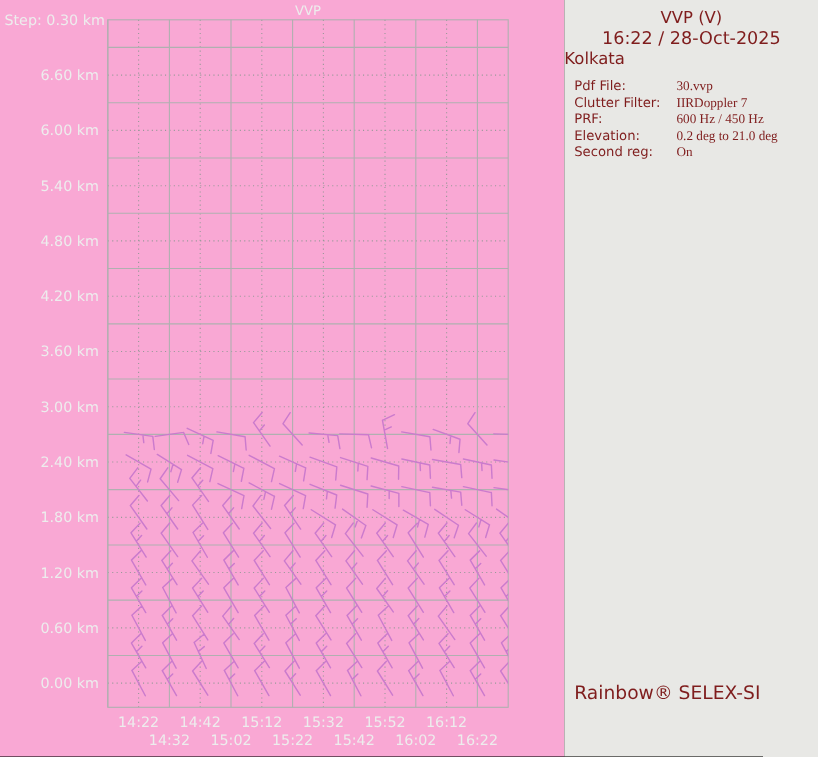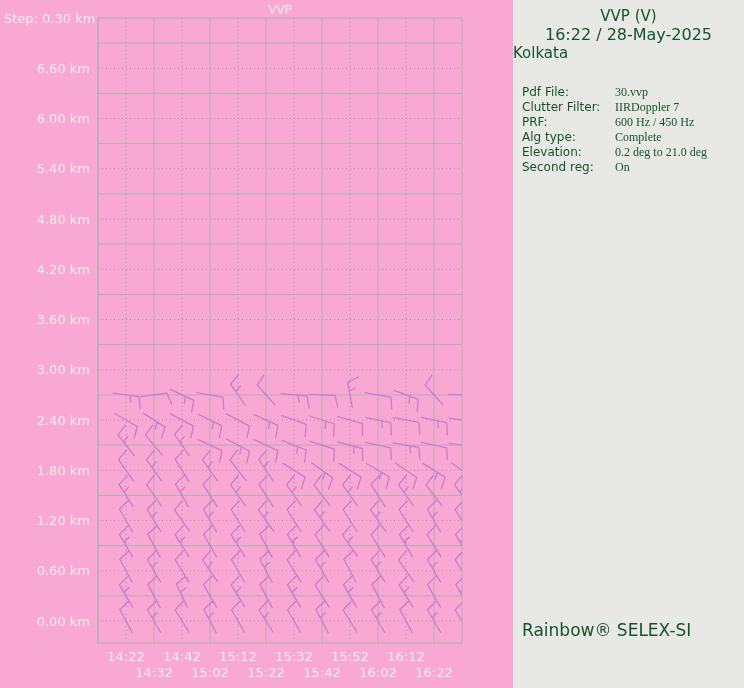--- a/index.html
+++ b/index.html
@@ -1,24 +1,24 @@
 <!DOCTYPE html>
 <html><head>
 <meta charset="utf-8">
 <style>
   html,body{margin:0;padding:0;background:#000;}
   .screen{position:relative;width:744px;height:688px;background:#000;overflow:hidden;
           font-family:"DejaVu Sans",sans-serif;}
   .chart-area{position:absolute;left:0;top:0;width:513px;height:688px;background:#f9a8d4;}
   #chart-svg{display:block;}
-  .panel{position:absolute;left:513px;top:0;width:231px;height:688px;background:#e8e8e5;color:#14532d;}
+  .panel{position:absolute;left:513px;top:0;width:231px;height:688px;background:#e8e8e5;color:#7f1d1d;}
   .panel-title{margin-top:7px;text-align:center;font-size:15px;line-height:18px;}
   .panel-datetime{text-align:center;font-size:16px;line-height:19px;}
   .panel-site{font-size:15px;line-height:19px;}
-  .fields{margin-top:22px;padding-left:9px;font-size:12px;}
+  .fields{margin-top:8px;padding-left:9px;font-size:12px;}
   .frow{display:flex;line-height:15px;white-space:nowrap;}
   .flabel{display:inline-block;width:93px;flex:0 0 93px;}
   .fvalue{display:inline-block;font-family:Liberation Serif, serif;}
   .footer{position:absolute;left:9px;top:620px;font-size:17px;}
 </style>
 </head>
 <body>
 
 <div class="screen">
   <div class="chart-area">
@@ -65,40 +65,36 @@
             <rect x="98" y="18" width="364" height="625"></rect>
           </clipPath>
         </defs>
         <g clip-path="url(#plotclip)">
           <path d="M138.9 396.7L113.1 393.1M138.9 396.7L140.3 408.6M129.9 395.4L130.7 402.4M166.9 393.1L141.1 396.7M166.9 393.1L171.6 404.1M193.8 400.4L170.2 389.4M193.8 400.4L191.7 412.2M185.5 396.5L184.3 403.4M222.8 397.1L197.2 392.6M222.8 397.1L223.8 409.1M230.5 384.2L245.5 405.5M230.5 384.2L238.3 375.0M235.8 391.7L240.3 386.3M257.3 385.2L274.7 404.5M257.3 385.2L263.8 375.2M307.0 396.0L281.0 393.7M307.0 396.0L309.0 407.8M297.9 395.2L299.1 402.1M335.0 395.3L309.0 394.4M335.0 395.3L337.7 407.0M347.7 382.1L352.3 407.7M347.7 382.1L358.6 377.0M349.3 391.0L355.7 388.1M390.8 397.1L365.2 392.6M390.8 397.1L391.8 409.1M418.2 399.3L393.8 390.4M418.2 399.3L417.2 411.3M409.7 396.2L409.1 403.2M425.3 385.2L442.7 404.5M425.3 385.2L431.8 375.2M475.0 395.3L449.0 394.4M475.0 395.3L477.7 407.0M465.9 395.0L467.5 401.8M137.3 426.5L114.7 413.5M137.3 426.5L134.2 438.1M165.0 426.9L143.0 413.1M165.0 426.9L161.5 438.4M157.3 422.1L155.3 428.8M193.5 426.1L170.5 413.9M193.5 426.1L190.8 437.8M221.7 425.7L198.3 414.3M221.7 425.7L219.4 437.5M213.5 421.7L212.2 428.6M249.5 426.1L226.5 413.9M249.5 426.1L246.8 437.8M277.9 425.3L254.1 414.7M277.9 425.3L276.0 437.1M269.6 421.6L268.5 428.5M306.2 424.4L281.8 415.6M306.2 424.4L305.2 436.4M334.4 424.0L309.6 416.0M334.4 424.0L333.7 436.0M325.7 421.2L325.3 428.2M362.5 423.6L337.5 416.4M362.5 423.6L362.3 435.6M390.7 422.7L365.3 417.3M390.7 422.7L391.3 434.7M381.8 420.8L382.2 427.8M418.8 422.3L393.2 417.7M418.8 422.3L419.8 434.2M446.7 422.7L421.3 417.3M446.7 422.7L447.3 434.7M437.8 420.8L438.2 427.8M474.9 421.8L449.1 418.2M474.9 421.8L476.3 433.7M118.0 434.9L134.0 455.4M118.0 434.9L125.2 425.3M123.6 442.1L127.8 436.5M145.6 435.2L162.4 455.1M145.6 435.2L152.5 425.3M174.5 434.5L189.5 455.8M174.5 434.5L182.3 425.3M179.8 441.9L184.3 436.6M221.8 450.6L198.2 439.6M221.8 450.6L219.7 462.4M249.5 451.2L226.5 439.0M249.5 451.2L246.8 462.9M241.4 447.0L239.9 453.8M277.8 450.6L254.2 439.6M277.8 450.6L275.7 462.4M306.1 450.0L281.9 440.3M306.1 450.0L304.6 461.9M297.6 446.6L296.8 453.5M334.4 449.1L309.6 441.1M334.4 449.1L333.7 461.1M362.6 448.5L337.4 441.8M362.6 448.5L362.6 460.5M353.8 446.1L353.8 453.1M390.7 447.8L365.3 442.4M390.7 447.8L391.3 459.8M418.8 447.4L393.2 442.9M418.8 447.4L419.8 459.3M409.8 445.8L410.5 452.8M446.7 447.8L421.3 442.4M446.7 447.8L447.3 459.8M474.9 446.9L449.1 443.3M474.9 446.9L476.3 458.8M465.9 445.7L466.7 452.6M118.5 459.6L133.5 480.9M118.5 459.6L126.3 450.4M146.5 459.6L161.5 480.9M146.5 459.6L154.3 450.4M151.8 467.1L156.3 461.7M175.1 459.2L188.9 481.3M175.1 459.2L183.3 450.4M202.5 459.6L217.5 480.9M202.5 459.6L210.3 450.4M207.8 467.1L212.3 461.7M230.0 460.0L246.0 480.5M230.0 460.0L237.2 450.4M258.7 459.5L273.3 481.0M258.7 459.5L266.6 450.4M263.8 467.0L268.4 461.7M305.0 477.1L283.0 463.4M305.0 477.1L301.5 488.6M332.6 477.7L311.4 462.8M332.6 477.7L328.5 489.0M325.2 472.5L322.8 479.1M361.0 477.1L339.0 463.4M361.0 477.1L357.5 488.6M389.3 476.8L366.7 463.8M389.3 476.8L386.2 488.3M381.4 472.2L379.6 479.0M416.8 477.5L395.2 463.0M416.8 477.5L412.9 488.9M445.0 477.1L423.0 463.4M445.0 477.1L441.5 488.6M437.3 472.3L435.3 479.0M472.6 477.7L451.4 462.8M472.6 477.7L468.5 489.0M119.1 484.4L132.9 506.4M119.1 484.4L127.3 475.6M123.9 492.1L128.7 486.9M146.5 484.7L161.5 506.0M146.5 484.7L154.3 475.5M175.5 484.1L188.5 506.6M175.5 484.1L184.0 475.6M180.1 492.0L185.0 487.0M203.1 484.4L216.9 506.4M203.1 484.4L211.3 475.6M230.5 484.7L245.5 506.0M230.5 484.7L238.3 475.5M235.8 492.2L240.3 486.8M259.1 484.4L272.9 506.4M259.1 484.4L267.3 475.6M286.5 484.7L301.5 506.0M286.5 484.7L294.3 475.5M291.8 492.2L296.3 486.8M314.0 485.1L330.0 505.6M314.0 485.1L321.2 475.5M342.5 484.7L357.5 506.0M342.5 484.7L350.3 475.5M347.8 492.2L352.3 486.8M371.1 484.4L384.9 506.4M371.1 484.4L379.3 475.6M398.5 484.7L413.5 506.0M398.5 484.7L406.3 475.5M403.8 492.2L408.3 486.8M426.0 485.1L442.0 505.6M426.0 485.1L433.2 475.5M454.5 484.7L469.5 506.0M454.5 484.7L462.3 475.5M459.8 492.2L464.3 486.8M119.5 509.2L132.5 531.8M119.5 509.2L128.0 500.8M147.1 509.5L160.9 531.5M147.1 509.5L155.3 500.7M151.9 517.2L156.7 512.1M174.5 509.9L189.5 531.1M174.5 509.9L182.3 500.7M203.5 509.2L216.5 531.8M203.5 509.2L212.0 500.8M208.1 517.1L213.0 512.2M231.1 509.5L244.9 531.5M231.1 509.5L239.3 500.7M258.5 509.9L273.5 531.1M258.5 509.9L266.3 500.7M263.8 517.3L268.3 511.9M287.1 509.5L300.9 531.5M287.1 509.5L295.3 500.7M314.5 509.9L329.5 531.1M314.5 509.9L322.3 500.7M319.8 517.3L324.3 511.9M343.1 509.5L356.9 531.5M343.1 509.5L351.3 500.7M370.5 509.9L385.5 531.1M370.5 509.9L378.3 500.7M375.8 517.3L380.3 511.9M399.1 509.5L412.9 531.5M399.1 509.5L407.3 500.7M427.5 509.2L440.5 531.8M427.5 509.2L436.0 500.8M432.1 517.1L437.0 512.2M455.1 509.5L468.9 531.5M455.1 509.5L463.3 500.7M119.5 534.4L132.5 556.9M119.5 534.4L128.0 525.9M124.0 542.2L129.0 537.3M147.9 534.1L160.1 557.1M147.9 534.1L156.7 526.0M175.1 534.6L188.9 556.6M175.1 534.6L183.3 525.8M179.9 542.3L184.7 537.2M203.5 534.4L216.5 556.9M203.5 534.4L212.0 525.9M231.1 534.6L244.9 556.6M231.1 534.6L239.3 525.8M235.9 542.3L240.7 537.2M259.9 534.1L272.1 557.1M259.9 534.1L268.7 526.0M287.5 534.4L300.5 556.9M287.5 534.4L296.0 525.9M292.1 542.2L297.0 537.3M315.1 534.6L328.9 556.6M315.1 534.6L323.3 525.8M342.5 535.0L357.5 556.3M342.5 535.0L350.3 525.8M347.8 542.4L352.3 537.1M371.1 534.6L384.9 556.6M371.1 534.6L379.3 525.8M399.5 534.4L412.5 556.9M399.5 534.4L408.0 525.9M404.1 542.2L409.0 537.3M427.1 534.6L440.9 556.6M427.1 534.6L435.3 525.8M455.5 534.4L468.5 556.9M455.5 534.4L464.0 525.9M460.1 542.2L465.0 537.3M119.9 559.3L132.1 582.2M119.9 559.3L128.7 551.1M147.5 559.5L160.5 582.0M147.5 559.5L156.0 551.0M152.1 567.4L157.0 562.4M175.1 559.7L188.9 581.8M175.1 559.7L183.3 550.9M202.5 560.1L217.5 581.4M202.5 560.1L210.3 550.9M207.8 567.6L212.3 562.2M231.5 559.5L244.5 582.0M231.5 559.5L240.0 551.0M259.9 559.3L272.1 582.2M259.9 559.3L268.7 551.1M264.2 567.3L269.3 562.5M287.1 559.7L300.9 581.8M287.1 559.7L295.3 550.9M315.5 559.5L328.5 582.0M315.5 559.5L324.0 551.0M320.1 567.4L325.0 562.4M343.9 559.3L356.1 582.2M343.9 559.3L352.7 551.1M371.1 559.7L384.9 581.8M371.1 559.7L379.3 550.9M375.9 567.4L380.7 562.3M398.5 560.1L413.5 581.4M398.5 560.1L406.3 550.9M427.5 559.5L440.5 582.0M427.5 559.5L436.0 551.0M432.1 567.4L437.0 562.4M455.1 559.7L468.9 581.8M455.1 559.7L463.3 550.9M119.5 584.6L132.5 607.1M119.5 584.6L128.0 576.1M124.0 592.5L129.0 587.5M147.9 584.4L160.1 607.4M147.9 584.4L156.7 576.2M176.5 584.1L187.5 607.7M176.5 584.1L185.7 576.4M180.4 592.3L185.7 587.8M203.5 584.6L216.5 607.1M203.5 584.6L212.0 576.1M231.1 584.9L244.9 606.9M231.1 584.9L239.3 576.1M235.9 592.6L240.7 587.4M259.9 584.4L272.1 607.4M259.9 584.4L268.7 576.2M287.5 584.6L300.5 607.1M287.5 584.6L296.0 576.1M292.1 592.5L297.0 587.5M315.1 584.9L328.9 606.9M315.1 584.9L323.3 576.1M343.5 584.6L356.5 607.1M343.5 584.6L352.0 576.1M348.1 592.5L353.0 587.5M371.9 584.4L384.1 607.4M371.9 584.4L380.7 576.2M399.1 584.9L412.9 606.9M399.1 584.9L407.3 576.1M403.9 592.6L408.7 587.4M427.5 584.6L440.5 607.1M427.5 584.6L436.0 576.1M455.9 584.4L468.1 607.4M455.9 584.4L464.7 576.2M460.2 592.4L465.3 587.7M119.9 609.5L132.1 632.5M119.9 609.5L128.7 601.3M147.5 609.7L160.5 632.3M147.5 609.7L156.0 601.3M152.1 617.6L157.0 612.7M175.1 610.0L188.9 632.0M175.1 610.0L183.3 601.2M203.9 609.5L216.1 632.5M203.9 609.5L212.7 601.3M208.2 617.6L213.3 612.8M231.5 609.7L244.5 632.3M231.5 609.7L240.0 601.3M259.1 610.0L272.9 632.0M259.1 610.0L267.3 601.2M263.9 617.7L268.7 612.6M287.5 609.7L300.5 632.3M287.5 609.7L296.0 601.3M315.9 609.5L328.1 632.5M315.9 609.5L324.7 601.3M320.2 617.6L325.3 612.8M343.1 610.0L356.9 632.0M343.1 610.0L351.3 601.2M371.5 609.7L384.5 632.3M371.5 609.7L380.0 601.3M376.1 617.6L381.0 612.7M399.9 609.5L412.1 632.5M399.9 609.5L408.7 601.3M427.5 609.7L440.5 632.3M427.5 609.7L436.0 601.3M432.1 617.6L437.0 612.7M455.1 610.0L468.9 632.0M455.1 610.0L463.3 601.2" stroke="#cb7bcd" stroke-width="1.3" fill="none" stroke-linecap="round"></path>
         </g>
       </svg>
   </div>
   <div class="panel">
     <div class="panel-title">VVP (V)</div>
-    <div class="panel-datetime">16:22 / 28-May-2025</div>
+    <div class="panel-datetime">16:22 / 28-Oct-2025</div>
     <div class="panel-site">Kolkata</div>
     <div class="fields" id="fields">
         <div class="frow">
           <span class="flabel">Pdf File:</span>
           <span class="fvalue">30.vvp</span>
         </div>
         <div class="frow">
           <span class="flabel">Clutter Filter:</span>
           <span class="fvalue">IIRDoppler 7</span>
         </div>
         <div class="frow">
           <span class="flabel">PRF:</span>
           <span class="fvalue">600 Hz / 450 Hz</span>
         </div>
         <div class="frow">
-          <span class="flabel">Alg type:</span>
-          <span class="fvalue">Complete</span>
-        </div>
-        <div class="frow">
           <span class="flabel">Elevation:</span>
           <span class="fvalue">0.2 deg to 21.0 deg</span>
         </div>
         <div class="frow">
           <span class="flabel">Second reg:</span>
           <span class="fvalue">On</span>
         </div>
       </div>
     <div class="footer">Rainbow® SELEX-SI</div>
   </div>

